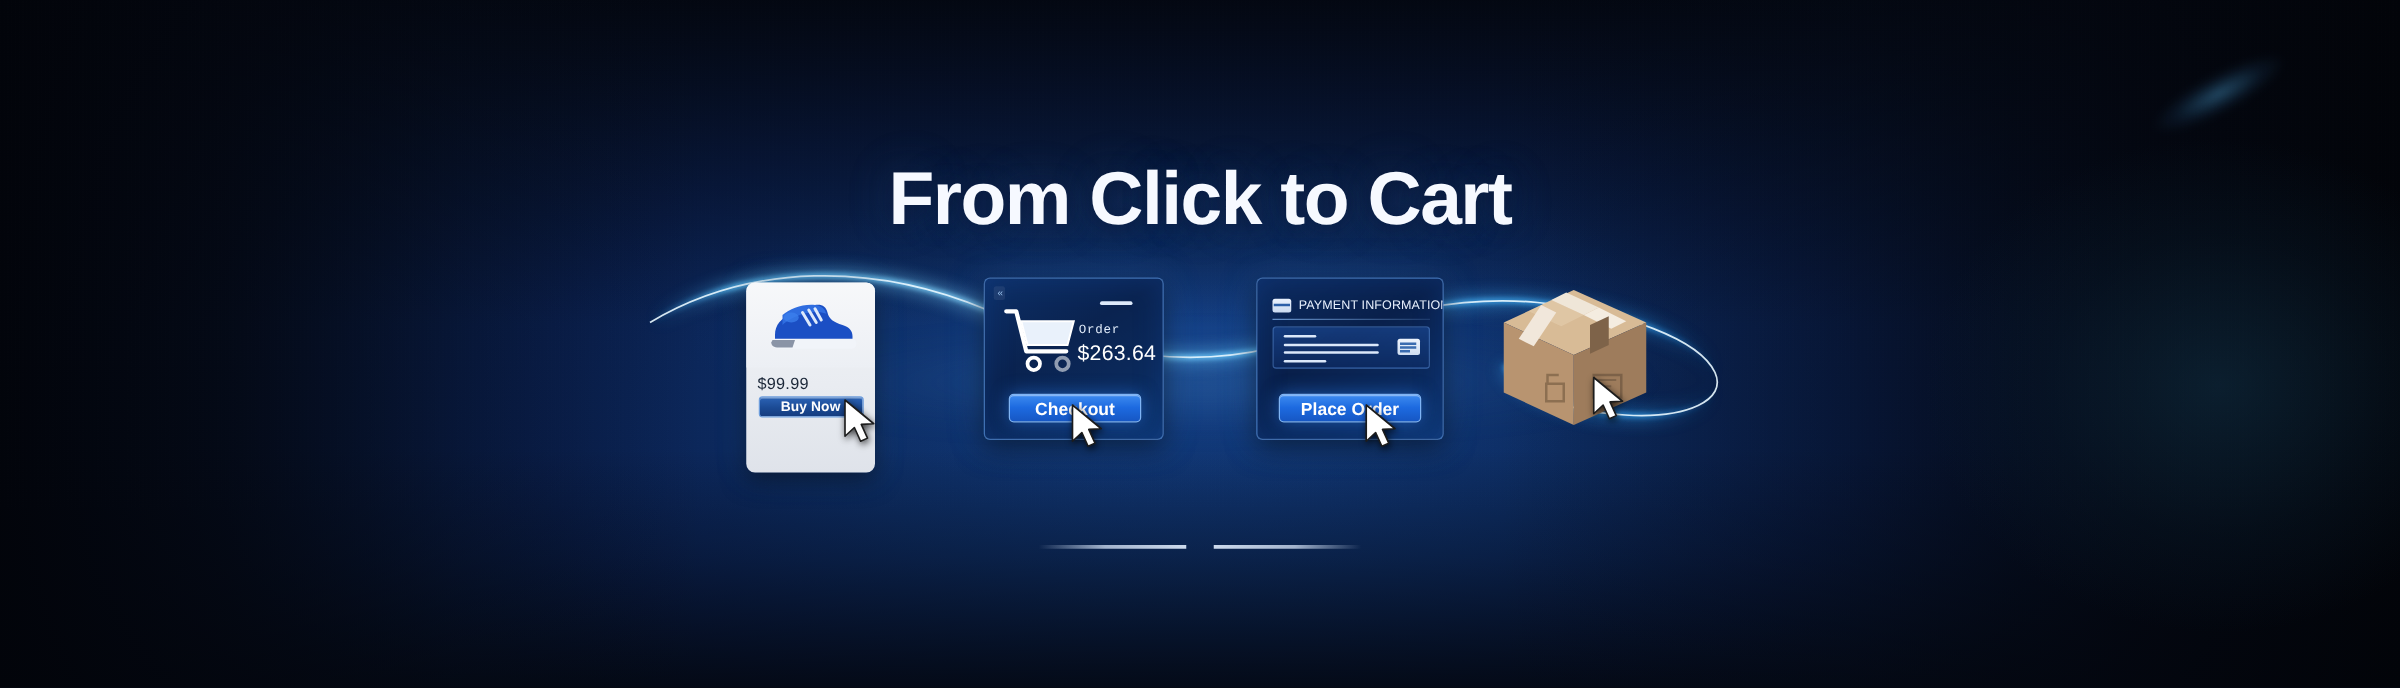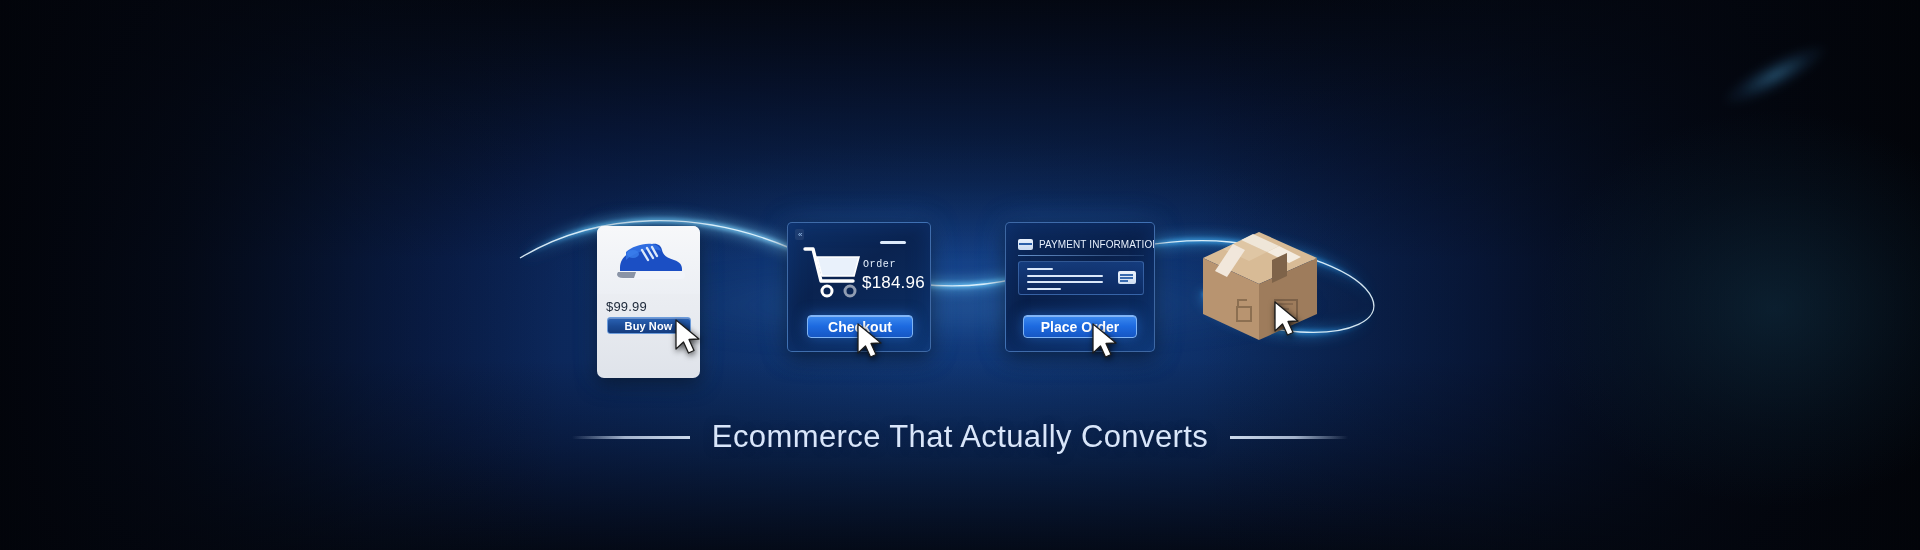--- a/index.html
+++ b/index.html
@@ -215,20 +215,21 @@
   <div class="bg-center-bloom"></div>
   <div class="bg-top-dark"></div>
   <div class="bg-bottom-dark"></div>
   <div class="bg-left-vig"></div>
   <div class="bg-right-vig"></div>
   <div class="bg-right-teal"></div>
   <div class="bg-streak"></div>
   <div class="bg-floor-glow"></div>
   <div class="noise"></div>
 
+  <div class="headline">From Click to Cart</div>
 
   <svg class="connector" viewBox="0 0 1920 170">
     <defs>
       <linearGradient id="gline" x1="0" y1="0" x2="1" y2="0">
         <stop offset="0" stop-color="#3fb4ff" stop-opacity="0"></stop>
         <stop offset="0.08" stop-color="#5fc8ff" stop-opacity="0.95"></stop>
         <stop offset="0.35" stop-color="#8fdcff" stop-opacity="1"></stop>
         <stop offset="0.65" stop-color="#56c2ff" stop-opacity="1"></stop>
         <stop offset="0.93" stop-color="#2f9ae8" stop-opacity="0.85"></stop>
         <stop offset="1" stop-color="#1a74c0" stop-opacity="0"></stop>
@@ -272,21 +273,21 @@
   <div class="step" id="cart-card">
     <div class="corner-icon">«</div>
     <div class="dash"></div>
     <svg style="position:absolute; left:15px; top:22px;" width="62" height="56" viewBox="0 0 62 56">
       <path d="M2,4 L10,4 L18,36 L50,36" fill="none" stroke="#ffffff" stroke-width="3.4" stroke-linecap="round" stroke-linejoin="round"></path>
       <path d="M14,12 L56,12 L51,31 L19,31 Z" fill="#e9f1fb" stroke="#ffffff" stroke-width="1.6"></path>
       <circle cx="24" cy="46" r="5" fill="none" stroke="#ffffff" stroke-width="3"></circle>
       <circle cx="47" cy="46" r="5" fill="none" stroke="#ffffff" stroke-width="3" opacity=".55"></circle>
     </svg>
     <div class="items-label">Order</div>
-    <div class="total">$184.96</div>
+    <div class="total">$263.64</div>
     <div class="cart-btn">Checkout</div>
   </div>
   <svg class="cursor" style="left:855px; top:322px;" width="30" height="40" viewBox="0 0 30 40">
     <path d="M3,2 L3,31 L10.5,24 L15.5,35 L21,32.5 L16,21.5 L26,21 Z" fill="#ffffff" stroke="#1c1c1c" stroke-width="1.3" stroke-linejoin="round"></path>
   </svg>
 
   <div class="step" id="payment-card">
     <div class="pay-head">
       <span class="card-icon"></span>
       <span class="pay-title">PAYMENT INFORMATION</span>
@@ -324,17 +325,16 @@
       <rect x="78" y="72" width="22" height="18" fill="none" stroke="#6d5640" stroke-width="2" opacity=".7"></rect>
       <path d="M81,76 L96,76 M81,81 L92,81" stroke="#6d5640" stroke-width="1.6" opacity=".6"></path>
     </svg>
   </div>
   <svg class="cursor" style="left:1272px; top:300px;" width="30" height="40" viewBox="0 0 30 40">
     <path d="M3,2 L3,31 L10.5,24 L15.5,35 L21,32.5 L16,21.5 L26,21 Z" fill="#ffffff" stroke="#1c1c1c" stroke-width="1.3" stroke-linejoin="round"></path>
   </svg>
 
   <div class="tagline-wrap">
     <span class="tag-rule left"></span>
-    <span class="tagline">Ecommerce That Actually Converts</span>
     <span class="tag-rule right"></span>
   </div>
 
 </div>
 
 </body></html>

